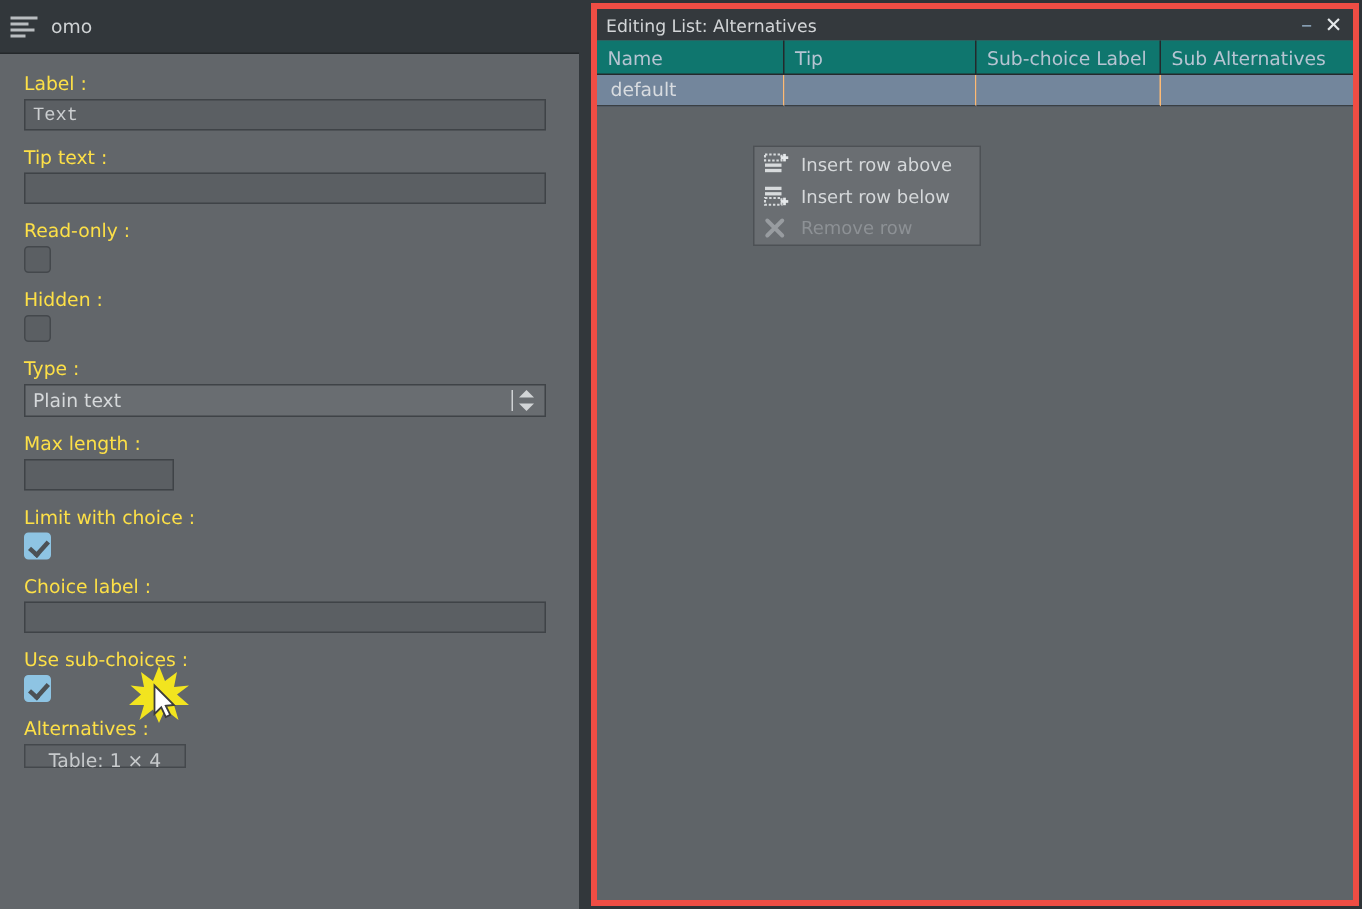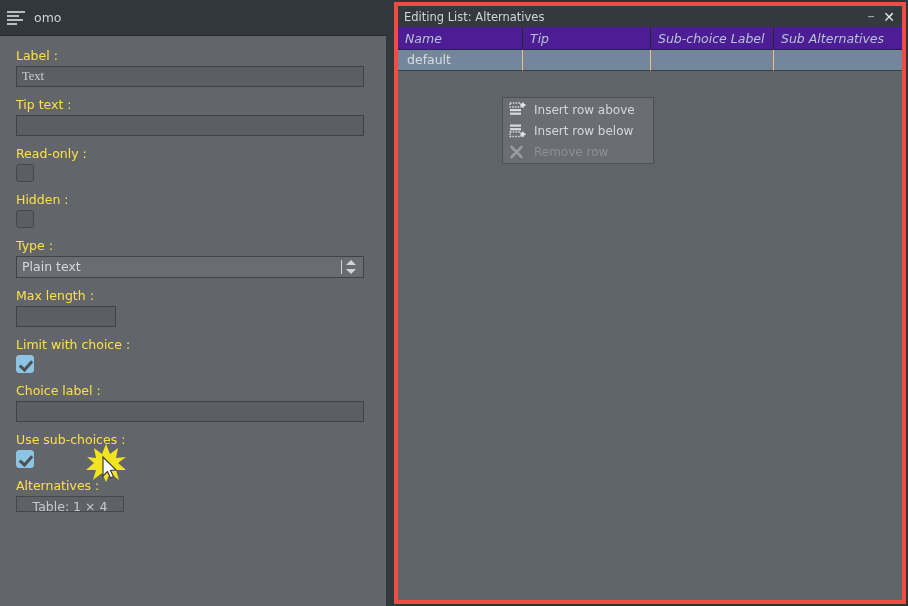--- a/index.html
+++ b/index.html
@@ -82,21 +82,21 @@
   }
 
   .txt-input {
     display: block;
     width: 348px;
     height: 21px;
     background: #5b5f63;
     border: 1px solid #3f4347;
     box-sizing: border-box;
     color: #cbced0;
-    font-family: Liberation Serif, serif;
+    font-family: Liberation Mono, monospace;
     font-size: 12.5px;
     padding: 0 5px;
     outline: none;
     margin-bottom: 10px;
   }
   .txt-input.short { width: 100px; }
 
   .chk {
     width: 18px; height: 18px;
     box-sizing: border-box;
@@ -216,24 +216,23 @@
     font-size: 14px;
     line-height: 1;
   }
   .win-btn.min { color: #8aa3b8; font-size: 15px; }
   .win-btn.close { color: #e6e9eb; font-weight: bold; font-size: 14px; }
 
   #table-head {
     position: absolute;
     left: 0; top: 21px; right: 0;
     height: 23px;
-    background: #4c1d95;
-    display: flex;
-    box-sizing: border-box;
-    font-style: italic;
+    background: #0f766e;
+    display: flex;
+    box-sizing: border-box;
   }
   #table-head .th {
     color: #b6c4d2;
     font-size: 12.5px;
     line-height: 23px;
     padding-left: 7px;
     box-sizing: border-box;
     border-right: 1px solid #24282b;
     border-bottom: 1px solid #24282b;
     overflow: hidden;

